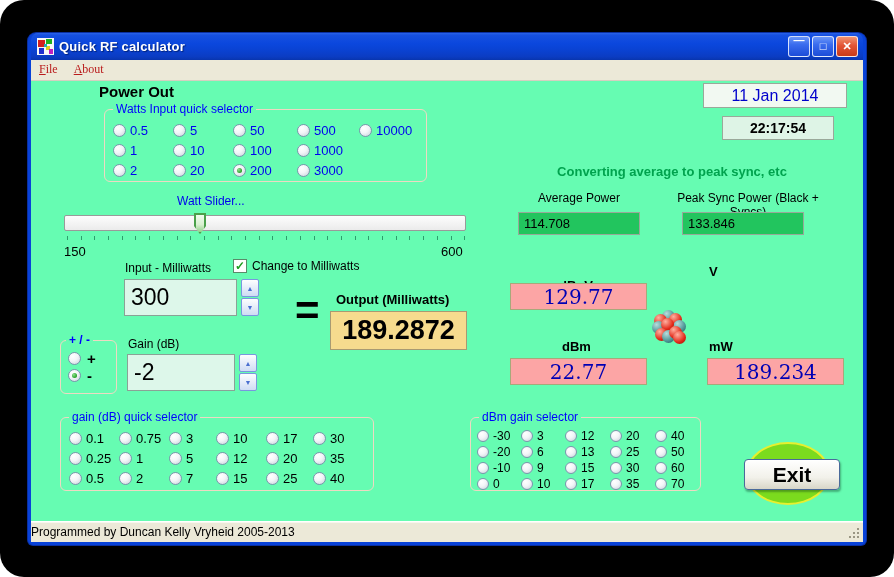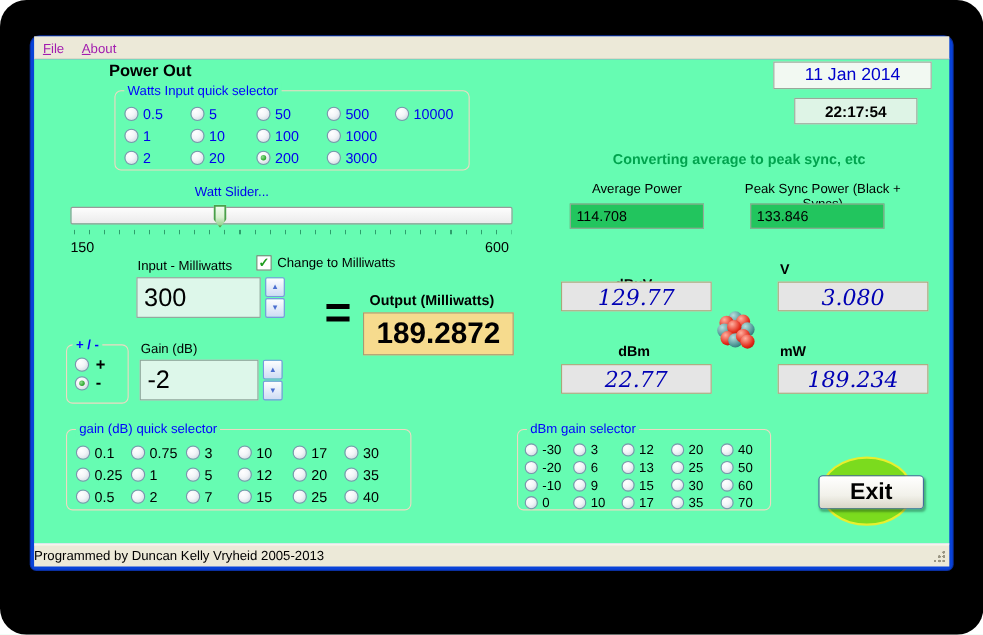--- a/index.html
+++ b/index.html
@@ -12,21 +12,21 @@
   .window { position:absolute; left:28px; top:33px; width:838px; background:#0842d8; border-radius:8px 8px 5px 5px; padding:0 3px 3px 3px; box-shadow:0 0 0 1px #0a2fa0; display:flex; flex-direction:column; }
   .titlebar { height:27px; display:flex; align-items:center; padding:0 5px 0 6px; border-radius:7px 7px 0 0;
     background:linear-gradient(180deg,#2a63e8 0%, #1650e0 8%, #0b47dd 40%, #0a43d4 60%, #0b3cc2 88%, #0835ae 100%); }
   .titlebar .app-icon { width:17px; height:17px; margin-right:5px; flex:0 0 auto; }
   .title-text { color:#fff; font-weight:bold; font-size:13px; text-shadow:1px 1px 1px #00227a; flex:1; letter-spacing:.2px; }
   .winbtn { width:22px; height:21px; margin-left:2px; border-radius:3px; border:1px solid #ffffffcc; color:#fff; font-size:11px; line-height:18px; text-align:center; font-weight:bold; }
   .btn-min,.btn-max { background:linear-gradient(180deg,#6a96f8 0%, #3a6cee 40%, #1c4cd8 100%); }
   .btn-close { background:linear-gradient(180deg,#f0926f 0%, #e25436 45%, #c83a18 100%); }
   .btn-min span { display:block; margin-top:-6px; }
 
-  .menubar { height:21px; background:#ece9d8; display:flex; align-items:flex-end; font-size:12px; color:#a21caf; border-bottom:1px solid #d4d0c0; }
+  .menubar { height:21px; background:#ece9d8; display:flex; align-items:flex-start; font-size:12px; color:#b91c1c; border-bottom:1px solid #d4d0c0;font-family:Liberation Serif, serif; }
   .menu-item { padding:2px 8px; cursor:default; }
 
   .content { position:relative; height:440px; background:#66fcb2; overflow:hidden; }
 
   .statusbar { height:21px; background:#ece9d8; position:relative; border-top:1px solid #fff; box-shadow:inset 0 1px 0 #f8f6ee; display:flex; align-items:center; font-size:12px; color:#000; }
   .grip { position:absolute; right:3px; bottom:3px; width:13px; height:13px;
     background:
       radial-gradient(circle at 11px 3px, #9a9683 1.2px, transparent 1.4px),
       radial-gradient(circle at 11px 7px, #9a9683 1.2px, transparent 1.4px),
       radial-gradient(circle at 7px 7px,  #9a9683 1.2px, transparent 1.4px),
@@ -47,21 +47,21 @@
 
   .cb { width:14px; height:14px; border:1px solid #5a8a6a; background:#fff; display:inline-flex; align-items:center; justify-content:center; flex:0 0 auto; }
   .cb span { color:#1e9c1e; font-size:12px; font-weight:bold; line-height:1; }
 
   .field { border:1px solid #8aa296; background:#ddf7ea; color:#000; }
   .bigfield { font-size:23px; padding-left:6px; display:flex; align-items:center; }
   .spinner { display:flex; flex-direction:column; width:18px; }
   .spinner .sbtn { flex:1; border:1px solid #7a96df; border-radius:2px; background:linear-gradient(180deg,#fdfeff,#cfdcf4); color:#4a6fd0; font-size:7px; line-height:1; display:flex; align-items:center; justify-content:center; }
   .spinner .sbtn + .sbtn { margin-top:1px; }
 
-  .yellowfield { background:#e5e5e5; border:1px solid #a8a87a; color:#0000b4; font-family:"DejaVu Serif", serif; font-size:20px; display:flex; align-items:center; justify-content:center;font-style:italic; }
+  .yellowfield { background:#fca5a5; border:1px solid #a8a87a; color:#0000b4; font-family:"DejaVu Serif", serif; font-size:20px; display:flex; align-items:center; justify-content:center; }
   .smallfield { background:#22c55e; border:1px solid #98a898; font-size:13px; display:flex; align-items:center; padding-left:5px; color:#000; }
 
   .boldlbl { font-weight:bold; font-size:13px; color:#000; }
 
   
   .slider-track { background:linear-gradient(180deg,#fdfdfd,#ebebeb); border:1px solid #9a9a9a; border-radius:2px; }
   .slider-thumb { position:absolute; top:-3px; width:12px; height:21px;
     clip-path:polygon(0 0,100% 0,100% 62%,50% 100%,0 62%);
     background:linear-gradient(180deg,#f4fff4 0%, #d8f0d0 55%, #7ec878 100%);
     box-shadow:inset 0 0 0 2px #4aa04a; }
@@ -84,20 +84,37 @@
   .dbm-grid .radio-item { font-size:12px; }
   .dbm-grid .rb { width:12px; height:12px; }
   .sign-row { display:flex; align-items:center; gap:6px; height:17px; padding-left:7px; font-size:15px; font-weight:bold; }
 </style>
 </head>
 <body>
 
 <div class="canvas">
   <div class="window">
 
+    <div class="titlebar">
+      <svg class="app-icon" viewBox="0 0 17 17">
+        <rect x="0" y="0" width="17" height="17" fill="#f8f8f8"></rect>
+        <rect x="1" y="2" width="7" height="7" fill="#d42020"></rect>
+        <rect x="9" y="1" width="6" height="5" fill="#20b020"></rect>
+        <rect x="2" y="10" width="5" height="6" fill="#2030d0"></rect>
+        <rect x="9" y="8" width="4" height="4" fill="#e0d020"></rect>
+        <rect x="12" y="11" width="4" height="5" fill="#c020c0"></rect>
+        <rect x="7" y="6" width="3" height="3" fill="#20b0b0"></rect>
+      </svg>
+      <span class="title-text">Quick RF calculator</span>
+      <span class="winbtn btn-min">
+          <span>—</span>
+        </span>
+      <span class="winbtn btn-max"><span>□</span></span>
+      <span class="winbtn btn-close"><span>✕</span></span>
+    </div>
 
     <div class="menubar">
       <span class="menu-item"><u>F</u>ile</span>
       <span class="menu-item"><u>A</u>bout</span>
     </div>
 
     <div class="content">
 
       <div class="abs" style="left:68px; top:2px; font-size:15px; font-weight:bold;">Power Out</div>
 
@@ -220,21 +237,20 @@
 
       <div class="abs" style="left:460px; top:83px; width:362px; text-align:center; font-size:13px; font-weight:bold; color:#00a34e;">Converting average to peak sync, etc</div>
       <div class="abs" style="left:487px; top:110px; width:122px; text-align:center; font-size:12px;">Average Power</div>
       <div class="abs" style="left:631px; top:110px; width:172px; text-align:center; font-size:12px;">Peak Sync Power (Black + Syncs)</div>
       <div class="abs smallfield" style="left:487px; top:131px; width:122px; height:23px;">114.708</div>
       <div class="abs smallfield" style="left:651px; top:131px; width:122px; height:23px;">133.846</div>
 
       <div class="abs boldlbl" style="left:528px; top:197px;">dBuV</div>
       <div class="abs boldlbl" style="left:678px; top:183px;">V</div>
       <div class="abs yellowfield" style="left:479px; top:202px; width:137px; height:27px;">129.77</div>
-      <div class="abs yellowfield" style="left:676px; top:202px; width:137px; height:27px;">3.080</div>
 
       <div class="abs atom" style="left:621px; top:229px;">
         <span class="sp teal" style="left:10px; top:0;"></span>
         <span class="sp red" style="left:2px;  top:4px;"></span>
         <span class="sp red" style="left:17px; top:3px;"></span>
         <span class="sp teal" style="left:0;    top:11px;"></span>
         <span class="sp teal" style="left:21px; top:10px;"></span>
         <span class="sp red" style="left:9px;  top:8px;"></span>
         <span class="sp red" style="left:3px;  top:18px;"></span>
         <span class="sp teal" style="left:10px; top:20px;"></span>

